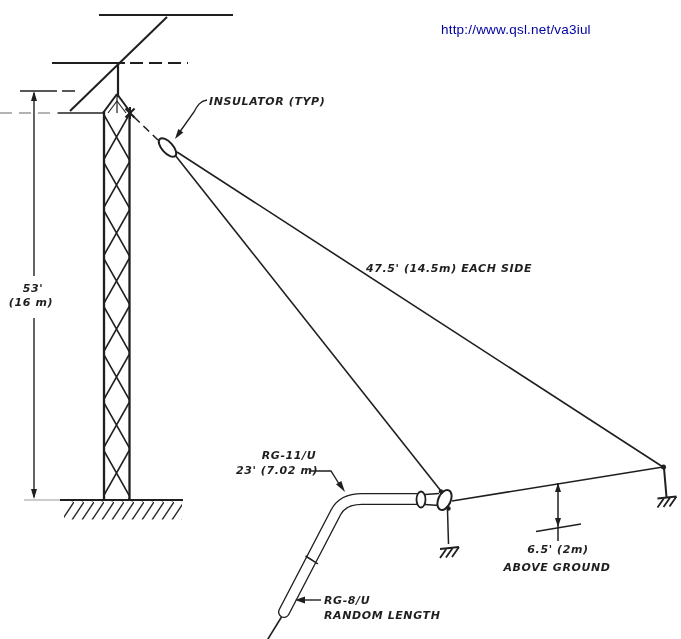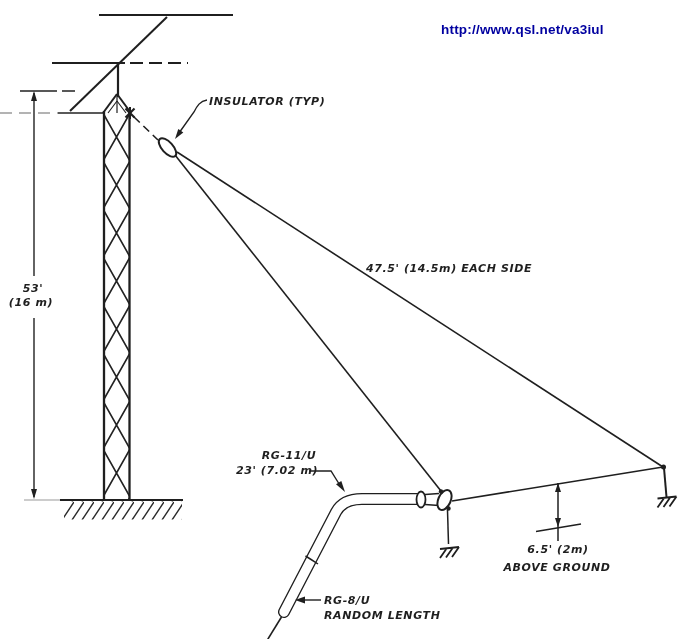--- a/index.html
+++ b/index.html
@@ -8,21 +8,21 @@
     width:681px;height:639px;
     background:#ffffff;
     overflow:hidden;
     font-family:"DejaVu Sans", sans-serif;
   }
   .url{
     position:absolute;
     left:441px;top:22px;
     font-family:"Liberation Sans", sans-serif;
     font-size:13.5px;
-    font-weight:bold;
+    font-weight:normal;
     color:#0000A0;
     letter-spacing:0.2px;
     white-space:nowrap;
   }
   svg{position:absolute;left:0;top:0;}
   .lbl{
     font-family:"DejaVu Sans", sans-serif;
     font-style:italic;
     font-weight:bold;
     font-size:11px;

